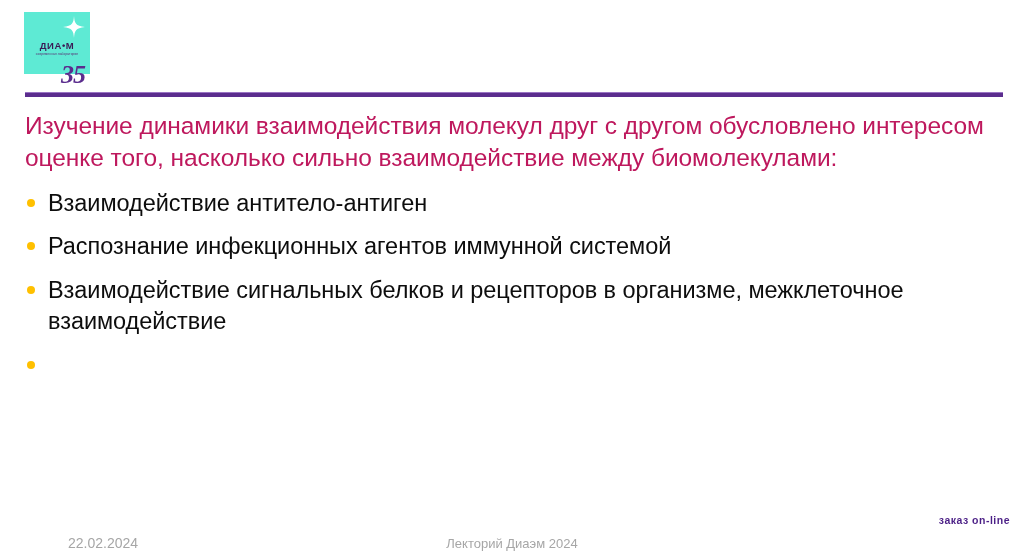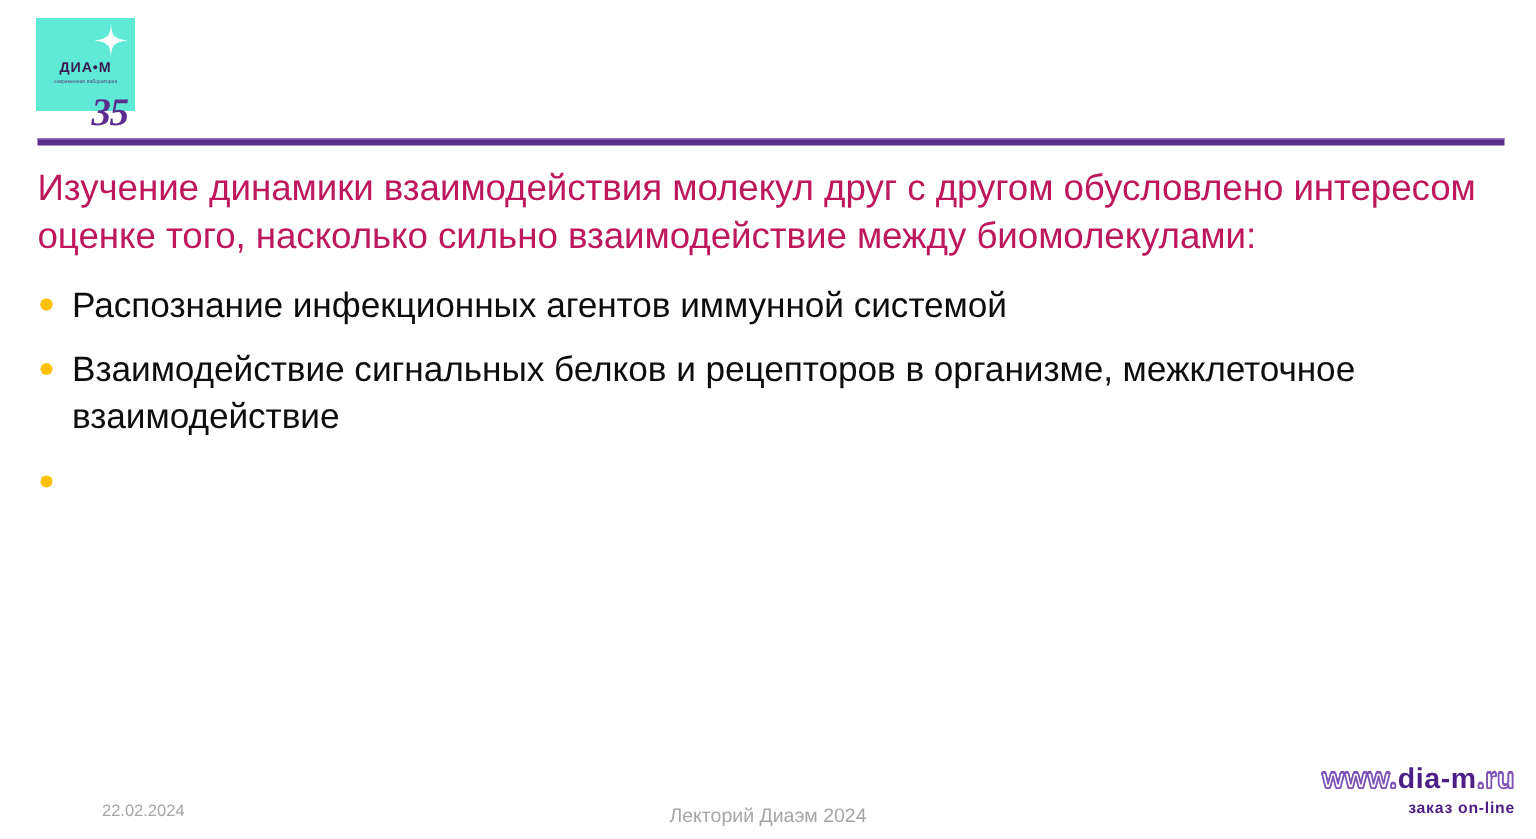--- a/index.html
+++ b/index.html
@@ -142,21 +142,21 @@
     height: 8px;
     border-radius: 50%;
     background: #FFC000;
   }
 
   
   .footer-date {
     position: absolute;
     left: 68px;
     top: 535px;
-    font-size: 11px;
+    font-size: 14px;
     color: #a6a6a6;
   }
   .footer-center {
     position: absolute;
     left: 0;
     right: 0;
     top: 536px;
     text-align: center;
     font-size: 13px;
     color: #a6a6a6;
@@ -211,38 +211,36 @@
   </div>
 
   <div class="title-rule"></div>
 
   <div class="content">
     <p class="intro">Изучение динамики взаимодействия молекул друг с другом обусловлено интересом оценке того, насколько сильно взаимодействие между биомолекулами:</p>
 
     <ul class="bullet-list">
       <li class="bullet-item">
         <span class="bullet-dot"></span>
+        <span>Взаимодействие антитело-антиген</span>
       </li>
       <li class="bullet-item">
         <span class="bullet-dot"></span>
         <span>Распознание инфекционных агентов иммунной системой</span>
       </li>
       <li class="bullet-item">
         <span class="bullet-dot"></span>
         <span>Взаимодействие сигнальных белков и рецепторов в организме, межклеточное взаимодействие</span>
       </li>
       <li class="bullet-item">
         <span class="bullet-dot"></span>
       </li>
     </ul>
   </div>
 
   <div class="footer-date">22.02.2024</div>
   <div class="footer-center">Лекторий Диаэм 2024</div>
 
   <div class="brand">
-    <div class="brand-url">
-      <span class="hollow">www.</span><span class="solid">dia-m</span><span class="hollow">.ru</span>
-    </div>
     <div class="brand-sub">заказ on-line</div>
   </div>
 
 </div>
 
 </body></html>

